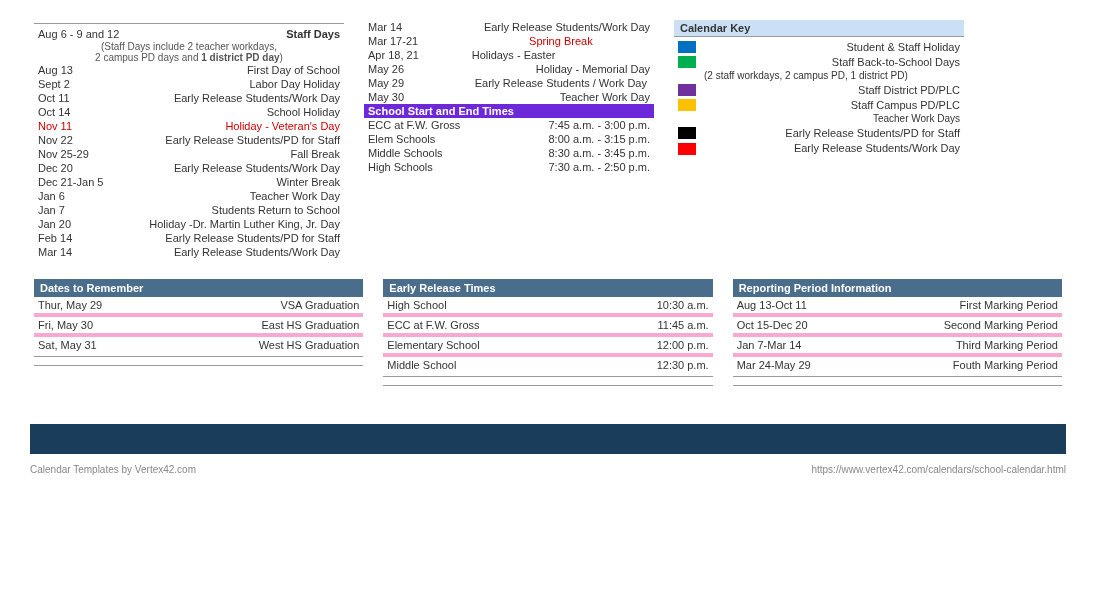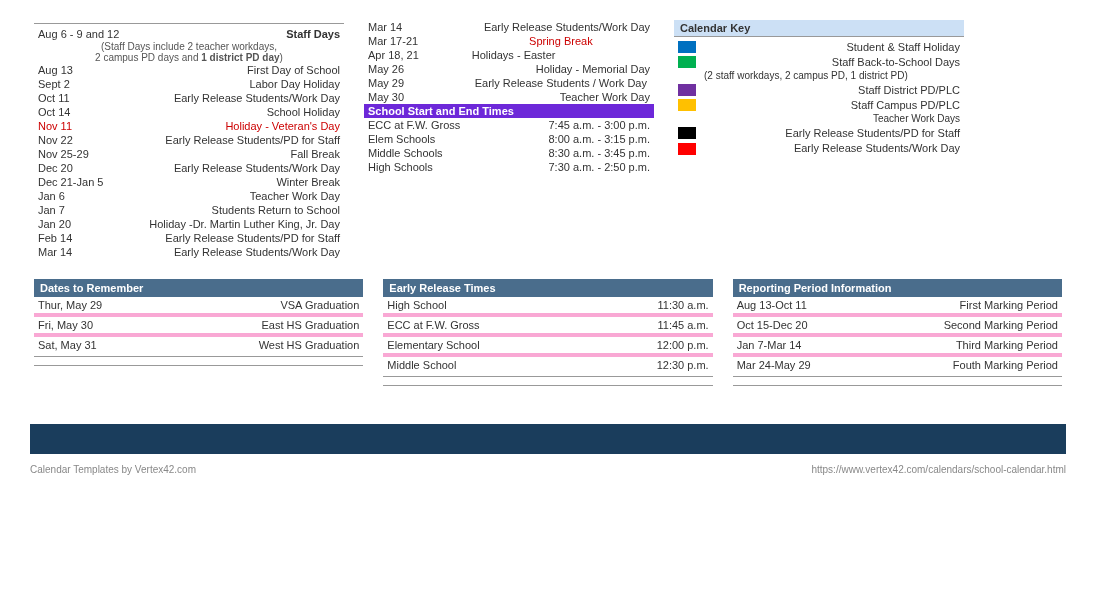--- a/index.html
+++ b/index.html
@@ -387,21 +387,21 @@
       <hr class="bottom-rule">
       <hr class="bottom-rule" style="margin-top:8px;">
     </div>
 
     <div class="bottom-box">
       <div class="box-header">Early Release Times</div>
       <table class="box-table" id="early-table">
           <tbody>
             <tr>
               <td>High School</td>
-              <td class="right-col">11:30 a.m.</td>
+              <td class="right-col">10:30 a.m.</td>
             </tr>
             <tr>
               <td>ECC at F.W. Gross</td>
               <td class="right-col">11:45 a.m.</td>
             </tr>
             <tr>
               <td>Elementary School</td>
               <td class="right-col">12:00 p.m.</td>
             </tr>
             <tr>

